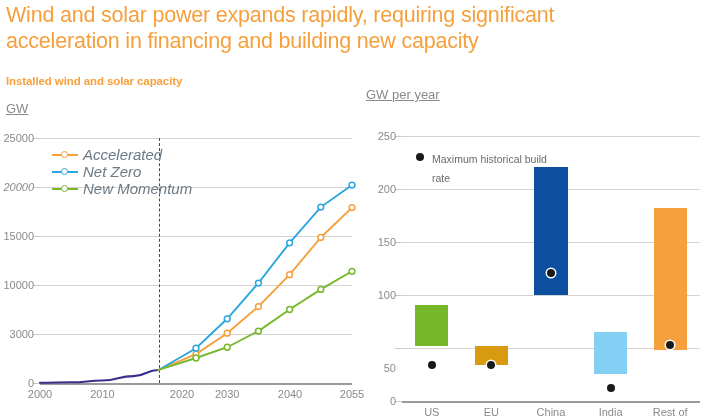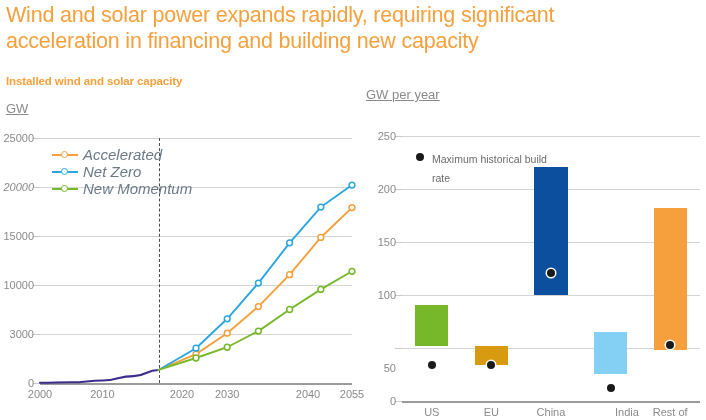--- a/index.html
+++ b/index.html
@@ -102,21 +102,21 @@
         <div class="gridline" style="top: 49px;"></div>
         <div class="ytick-dash" style="top: 49px;"></div>
         <div class="ytick" style="top: 49px; font-style: italic;">20000</div>
         <div class="gridline" style="top: 0px;"></div>
         <div class="ytick-dash" style="top: 0px;"></div>
         <div class="ytick" style="top: 0px;">25000</div>
         <div class="xtick" style="left: 0px;">2000</div>
         <div class="xtick" style="left: 62.4px;">2010</div>
         <div class="xtick" style="left: 142px;">2020</div>
         <div class="xtick" style="left: 187.2px;">2030</div>
-        <div class="xtick" style="left: 268px;">2040</div>
+        <div class="xtick" style="left: 250px;">2040</div>
         <div class="xtick" style="left: 312px;">2055</div>
         <div class="vline" style="left: 118.56px; border-left-color: rgb(74, 74, 74);"></div>
         <svg class="lines" width="312" height="245">
           <path d="M0.00 244.80 C15.60 244.80,15.60 244.31,31.20 244.31 C46.80 244.31,46.80 242.55,62.40 242.55 C78.00 242.55,78.00 238.14,93.60 238.14 C106.08 238.14,106.08 231.97,118.56 231.97" fill="none" stroke="#3B2E8C" stroke-width="2.1" stroke-linecap="round"></path>
           <path d="M118.56 231.97 L156.00 216.09 L187.20 195.22 L218.40 168.56 L249.60 136.71 L280.80 99.47 L312.00 69.58" fill="none" stroke="#F5A03C" stroke-width="1.9" stroke-linecap="round"></path>
           <circle cx="156.00" cy="216.09" r="2.9" fill="#ffffff" stroke="#F5A03C" stroke-width="1.5"></circle>
           <circle cx="187.20" cy="195.22" r="2.9" fill="#ffffff" stroke="#F5A03C" stroke-width="1.5"></circle>
           <circle cx="218.40" cy="168.56" r="2.9" fill="#ffffff" stroke="#F5A03C" stroke-width="1.5"></circle>
           <circle cx="249.60" cy="136.71" r="2.9" fill="#ffffff" stroke="#F5A03C" stroke-width="1.5"></circle>
           <circle cx="280.80" cy="99.47" r="2.9" fill="#ffffff" stroke="#F5A03C" stroke-width="1.5"></circle>
@@ -184,21 +184,21 @@
         <div class="gridline" style="top: 0px;"></div>
         <div class="ytick-dash" style="top: 0px;"></div>
         <div class="ytick" style="top: 0px;">250</div>
         <div class="bar" style="left: 13.112px; width: 33.376px; top: 168.54px; height: 41.34px; background: rgb(118, 184, 42);"></div>
         <div class="xtick" style="left: 29.8px; width: 56.62px; white-space: normal;">US</div>
         <div class="bar" style="left: 72.712px; width: 33.376px; top: 209.88px; height: 19.08px; background: rgb(215, 154, 16);"></div>
         <div class="xtick" style="left: 89.4px; width: 56.62px; white-space: normal;">EU</div>
         <div class="bar" style="left: 132.312px; width: 33.376px; top: 30.74px; height: 128.26px; background: rgb(11, 79, 158);"></div>
         <div class="xtick" style="left: 149px; width: 56.62px; white-space: normal;">China</div>
         <div class="bar" style="left: 191.912px; width: 33.376px; top: 196.1px; height: 42.4px; background: rgb(132, 208, 245);"></div>
-        <div class="xtick" style="left: 208.6px; width: 56.62px; white-space: normal; text-align: right;">India</div>
+        <div class="xtick" style="left: 208.6px; width: 56.62px; white-space: normal;">India</div>
         <div class="bar" style="left: 251.512px; width: 33.376px; top: 72.08px; height: 142.04px; background: rgb(245, 160, 60);"></div>
         <div class="xtick" style="left: 268.2px; width: 56.62px; white-space: normal;">Rest of World</div>
         <div class="dot" style="left: 29.8px; top: 228.96px; background: rgb(26, 26, 26);"></div>
         <div class="dot" style="left: 89.4px; top: 228.96px; background: rgb(26, 26, 26);"></div>
         <div class="dot" style="left: 149px; top: 136.74px; background: rgb(26, 26, 26);"></div>
         <div class="dot" style="left: 208.6px; top: 252.28px; background: rgb(26, 26, 26);"></div>
         <div class="dot" style="left: 268.2px; top: 208.82px; background: rgb(26, 26, 26);"></div>
         <div class="legend-bars" style="left: 14px; top: 14px; max-width: 150px;">
           <span class="dotmark"></span>
           <span class="lbl">Maximum historical build rate</span>

